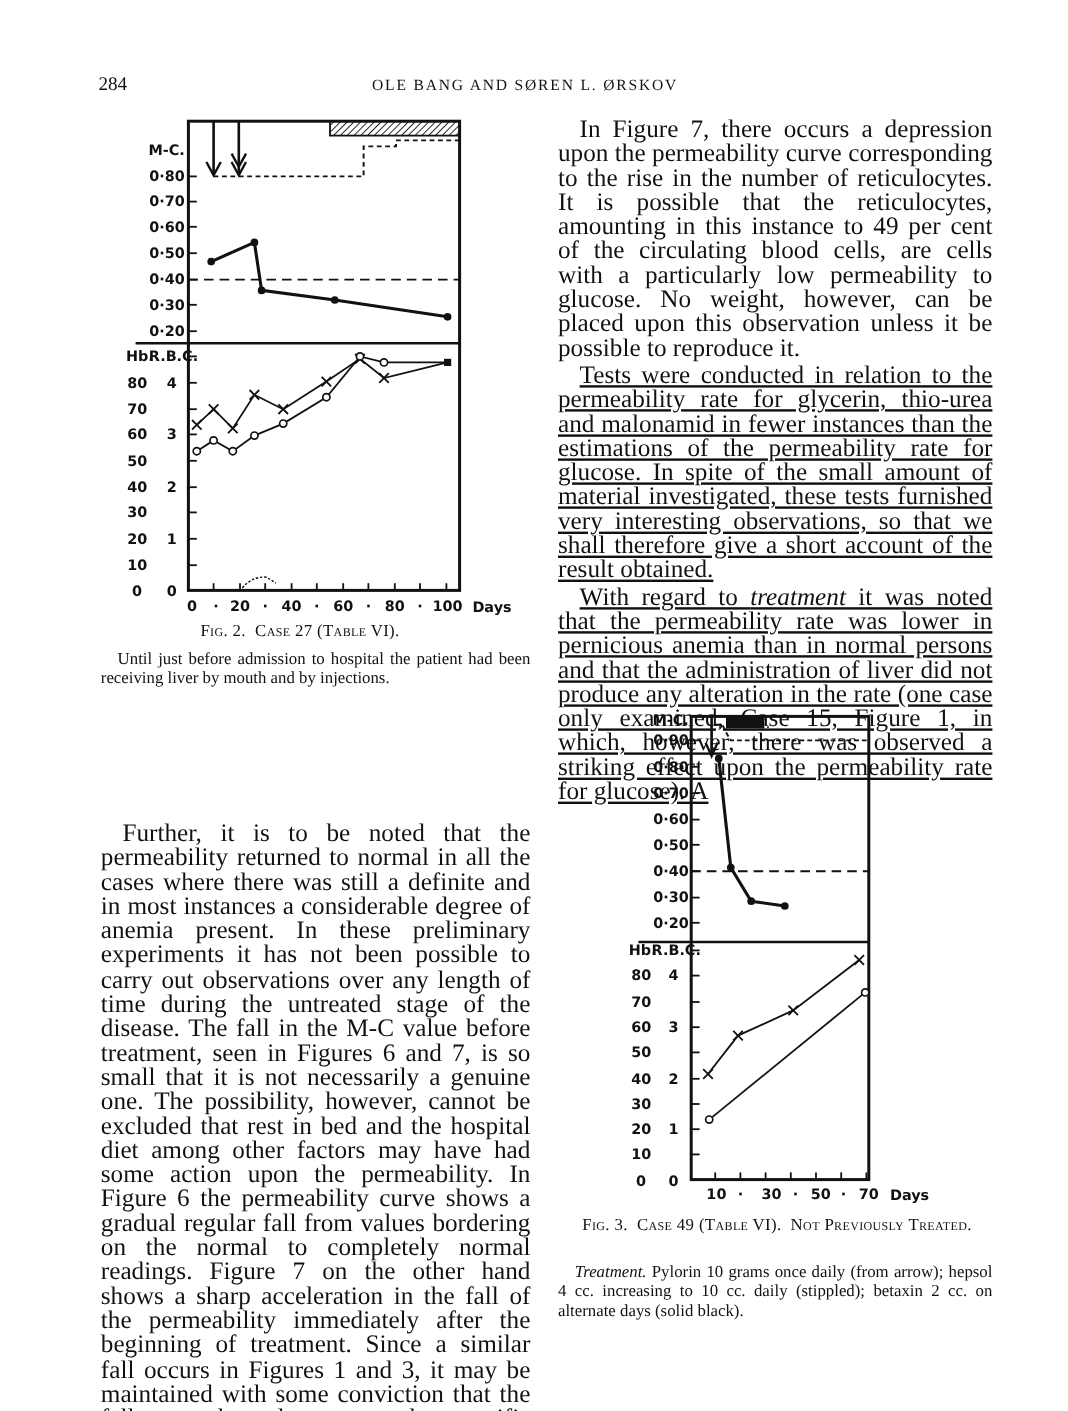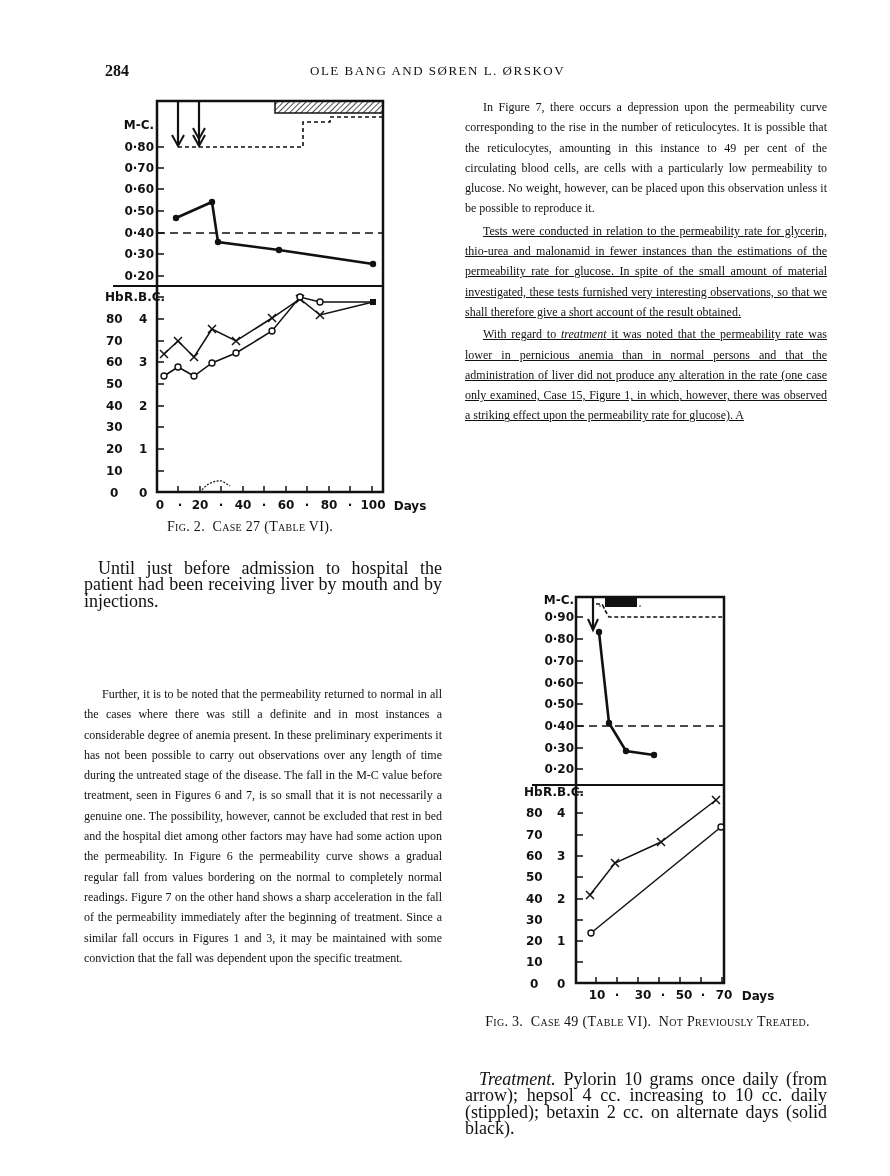--- a/index.html
+++ b/index.html
@@ -1,26 +1,26 @@
 <!DOCTYPE html>
 <html><head>
 <meta charset="utf-8">
 <style>
   html, body { margin: 0; padding: 0; background: #ffffff; }
   body { width: 890px; height: 1176px; position: relative; overflow: hidden;
          font-family: "Liberation Serif", "DejaVu Serif", serif; color: #111; }
   .abs { position: absolute; }
-  .pagenum { left: 82px; top: 62px; font-size: 16px; font-weight: bold; margin-left: 23px; }
+  .pagenum { left: 82px; top: 62px; font-size: 16px; font-weight: normal; }
   .running { left: 310px; top: 63px; font-size: 13px; letter-spacing: 1.5px; font-weight: normal; }
-  .col { position: absolute; font-size: 12px; line-height: 20.3px; text-align: justify; }
+  .col { position: absolute; font-size: 21px; line-height: 20.3px; text-align: justify; }
   .col p { margin: 0; text-indent: 18px; }
   .col p + p { margin-top: 2px; text-decoration: underline; }
   .caption-title { position: absolute; text-align: center; font-size: 14px; letter-spacing: 0.3px; }
   .sc { font-variant: small-caps; margin-top: 24px; }
-  .caption-body { position: absolute; font-size: 18px; line-height: 16.3px; text-align: justify; margin-top: 18px; }
+  .caption-body { position: absolute; font-size: 14px; line-height: 16.3px; text-align: justify; }
   .caption-body p { margin: 0; text-indent: 14px; }
   em { font-style: italic; }
   svg text { font-family: "DejaVu Sans", "Liberation Sans", sans-serif; font-weight: bold; fill: #111; }
 </style>
 </head>
 <body>
 
 <div class="abs pagenum">284</div>
 <div class="abs running">OLE BANG AND SØREN L. ØRSKOV</div>
 

